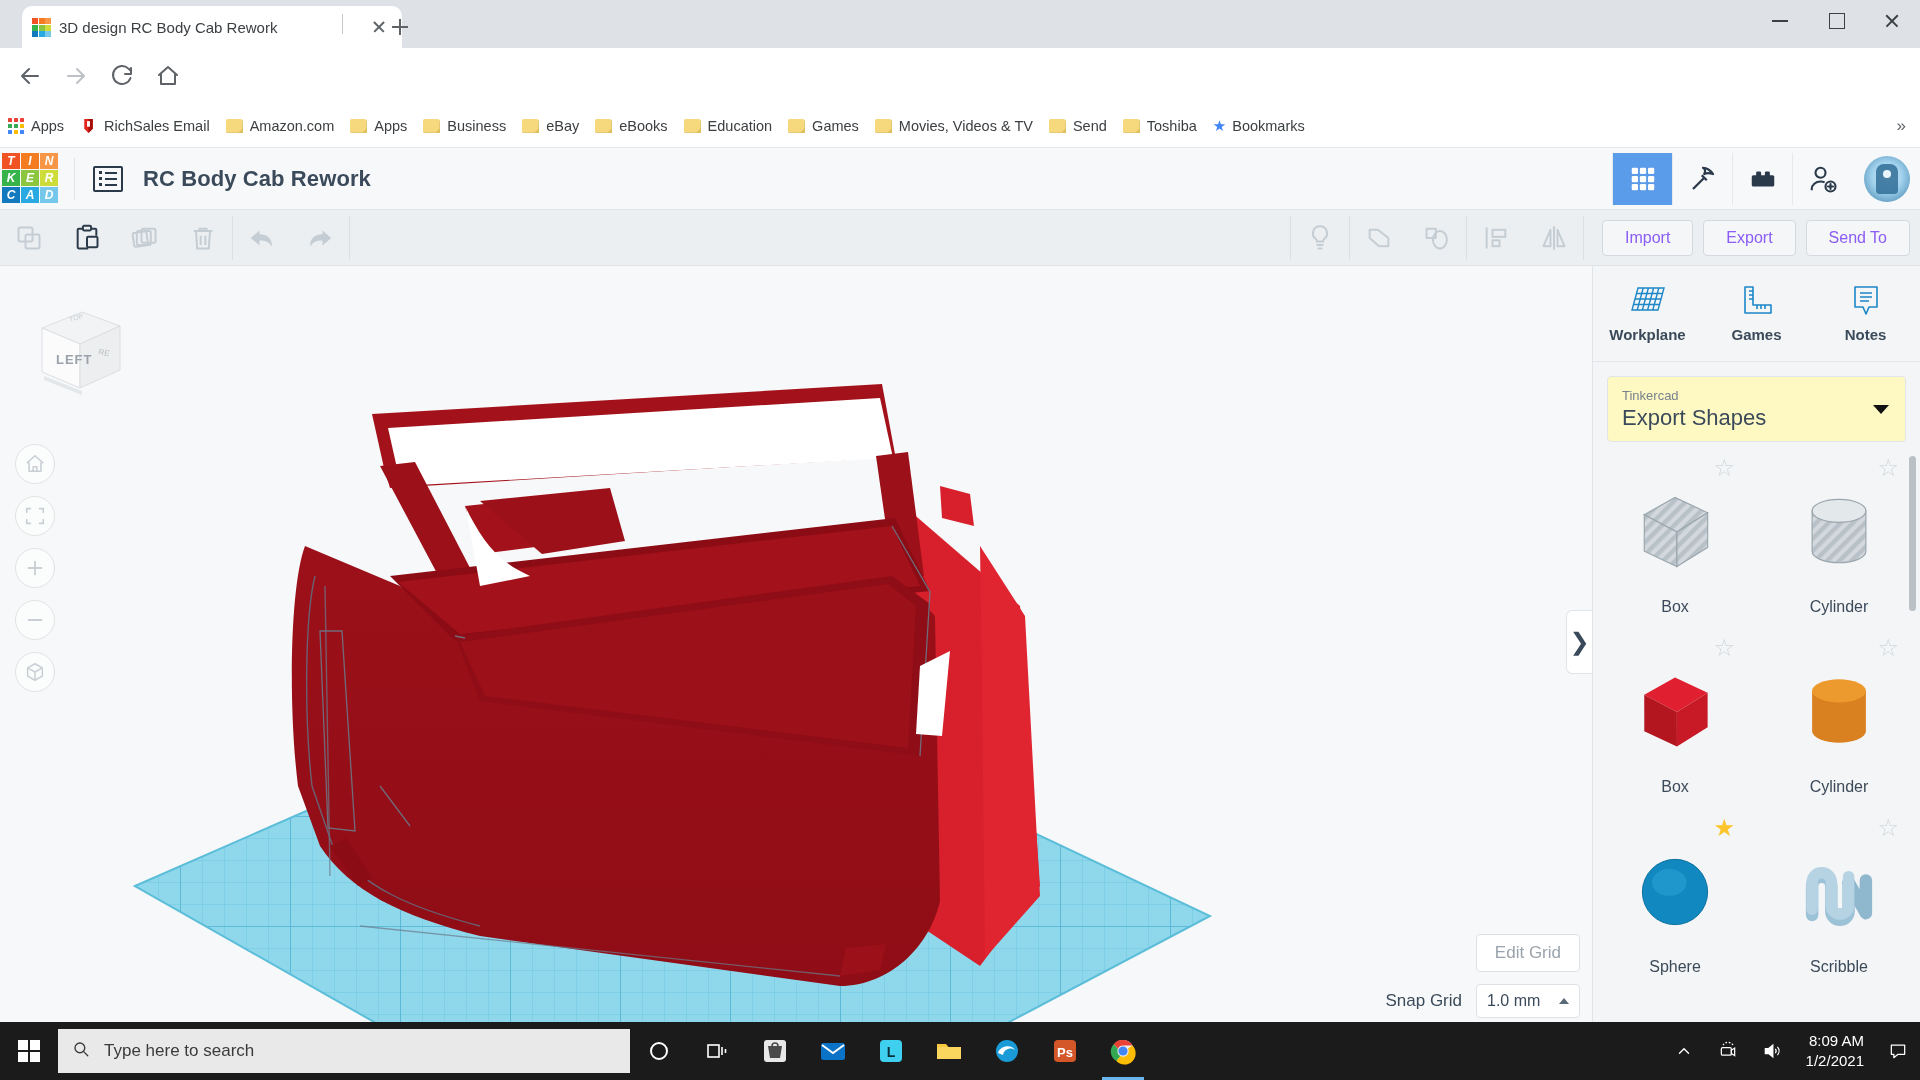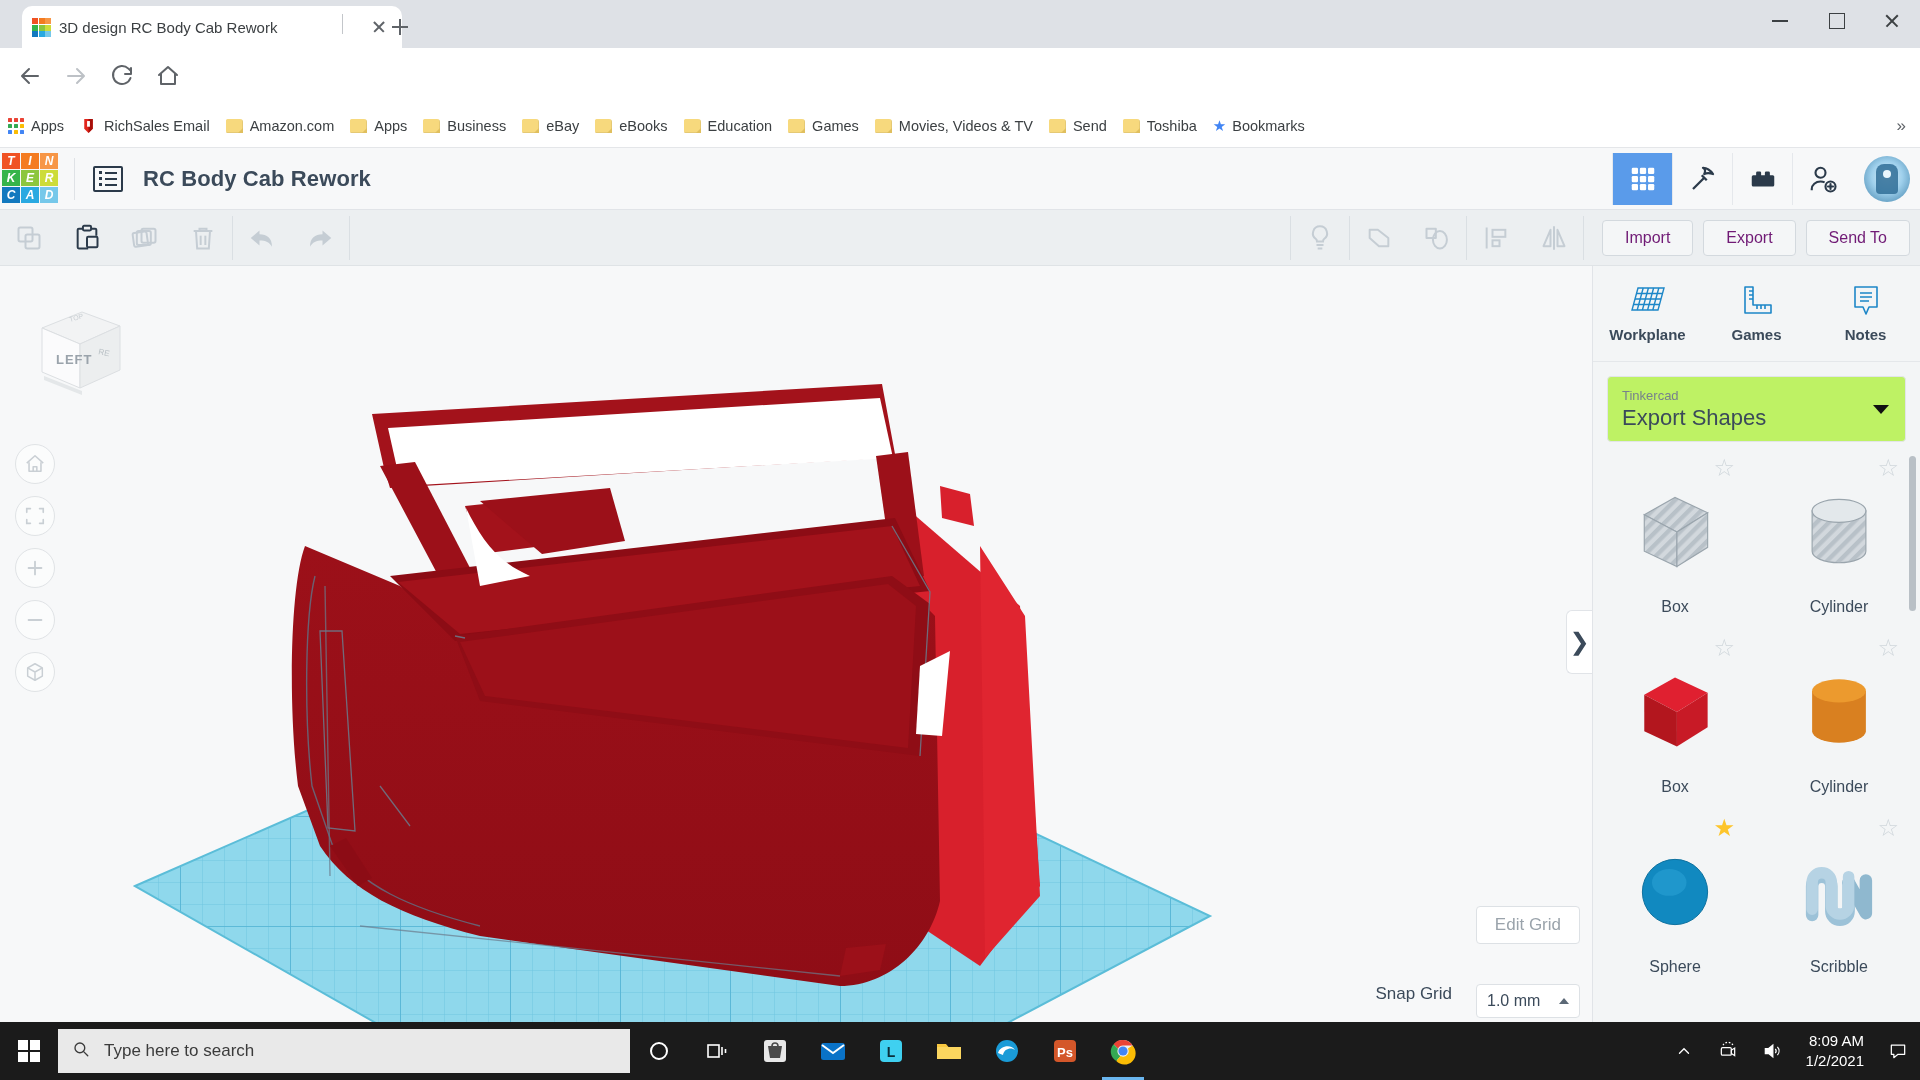--- a/index.html
+++ b/index.html
@@ -106,48 +106,48 @@
   .tc-avatar::after{content:"";position:absolute;left:19px;top:14px;width:8px;height:8px;border-radius:50%;background:#eaf6fd;}
 
   
   .tc-toolbar { position:absolute; left:0; top:210px; width:1920px; height:56px; background:#eceff1;
                 border-bottom:1px solid #dfe3e6; display:flex; align-items:center; }
   .tbtn { width:58px;height:56px;display:flex;align-items:center;justify-content:center;color:#c5cdd4; }
   .tbtn.enabled { color:#2b3a4a; }
   .tdiv { width:1px;height:44px;background:#dadfe3; }
   .tbar-right { margin-left:auto; display:flex; align-items:center; height:56px; }
   .tc-btn { height:36px; padding:0 22px; border:1px solid #d3d9de; border-radius:4px; background:#f4f6f7;
-            font-size:16px; color:#701a75; display:flex; align-items:center; margin-right:10px; }
+            font-size:16px; color:#8b5cf6; display:flex; align-items:center; margin-right:10px; }
 
   
   .viewport { position:absolute; left:0; top:266px; width:1592px; height:764px; overflow:hidden;
               background:#f7f8f9; }
   .grid-plane { position:absolute; left:-40px; top:330px; width:1360px; height:620px; }
   .viewcube { position:absolute; left:30px; top:40px; width:96px; height:92px; }
   .vc-label { position:absolute; left:26px; top:46px; font-size:13px; color:#9aa3ab; letter-spacing:1px; font-weight:bold;}
   .vnav { position:absolute; left:15px; top:178px; display:flex; flex-direction:column; gap:12px; }
   .vnav-btn { width:40px;height:40px;border:1px solid #e0e3e6;border-radius:50%;background:#fbfcfc;
               display:flex;align-items:center;justify-content:center;color:#c9cfd4; }
 
   .grid-footer { position:absolute; right:12px; bottom:12px; display:flex; flex-direction:column;
                  align-items:flex-end; gap:12px; }
   .edit-grid { height:38px;padding:0 18px;border:1px solid #dde1e5;border-radius:4px;background:#fff;
      font-size:17px;color:#9aa3ab;display:flex;align-items:center; }
-  .snap-row { display:flex; gap:24px;margin-top:28px; }
+  .snap-row { display:flex; align-items:center; gap:14px; }
   .snap-label { font-size:17px;color:#3b4a5a; }
   .snap-select { height:34px;min-width:104px;border:1px solid #dde1e5;border-radius:4px;background:#fff;
      font-size:16px;color:#3b4a5a;display:flex;align-items:center;justify-content:space-between;padding:0 10px;gap:10px;}
 
   
   .rpanel { position:absolute; left:1592px; top:266px; width:328px; height:764px;
             background:#f3f5f6; border-left:1px solid #e1e4e8; }
   .rp-tools { display:flex; height:96px; align-items:center; border-bottom:1px solid #e4e7ea; }
   .rp-tool { flex:1; display:flex; flex-direction:column; align-items:center; gap:8px; color:#1d87c8; }
   .rp-tool .lbl { font-size:15px; color:#3b4a5a;font-weight:bold; }
-  .rp-select { margin:14px; height:66px; background:#bef264; border:1px solid #e2e5e8; border-radius:4px;
+  .rp-select { margin:14px; height:66px; background:#fef9c3; border:1px solid #e2e5e8; border-radius:4px;
                padding:8px 14px; display:flex; flex-direction:column; justify-content:center; position:relative; }
   .rp-select .sub { font-size:13px; color:#77828c; }
   .rp-select .main { font-size:22px; color:#3b4a5a; margin-top:2px; }
   .rp-caret { position:absolute; right:16px; top:28px; width:0;height:0;
               border-left:8px solid transparent;border-right:8px solid transparent;border-top:9px solid #111; }
   .rp-grid { position:absolute; left:0; top:182px; width:328px; height:582px; overflow:hidden; }
   .rp-row { display:flex; }
   .rp-cell { width:152px; height:180px; margin:0 6px; position:relative;
              display:flex; flex-direction:column; align-items:center; justify-content:flex-end; padding-bottom:12px; }
   .rp-cell .star { position:absolute; right:16px; top:6px; font-size:24px; color:#cfd6db; }

